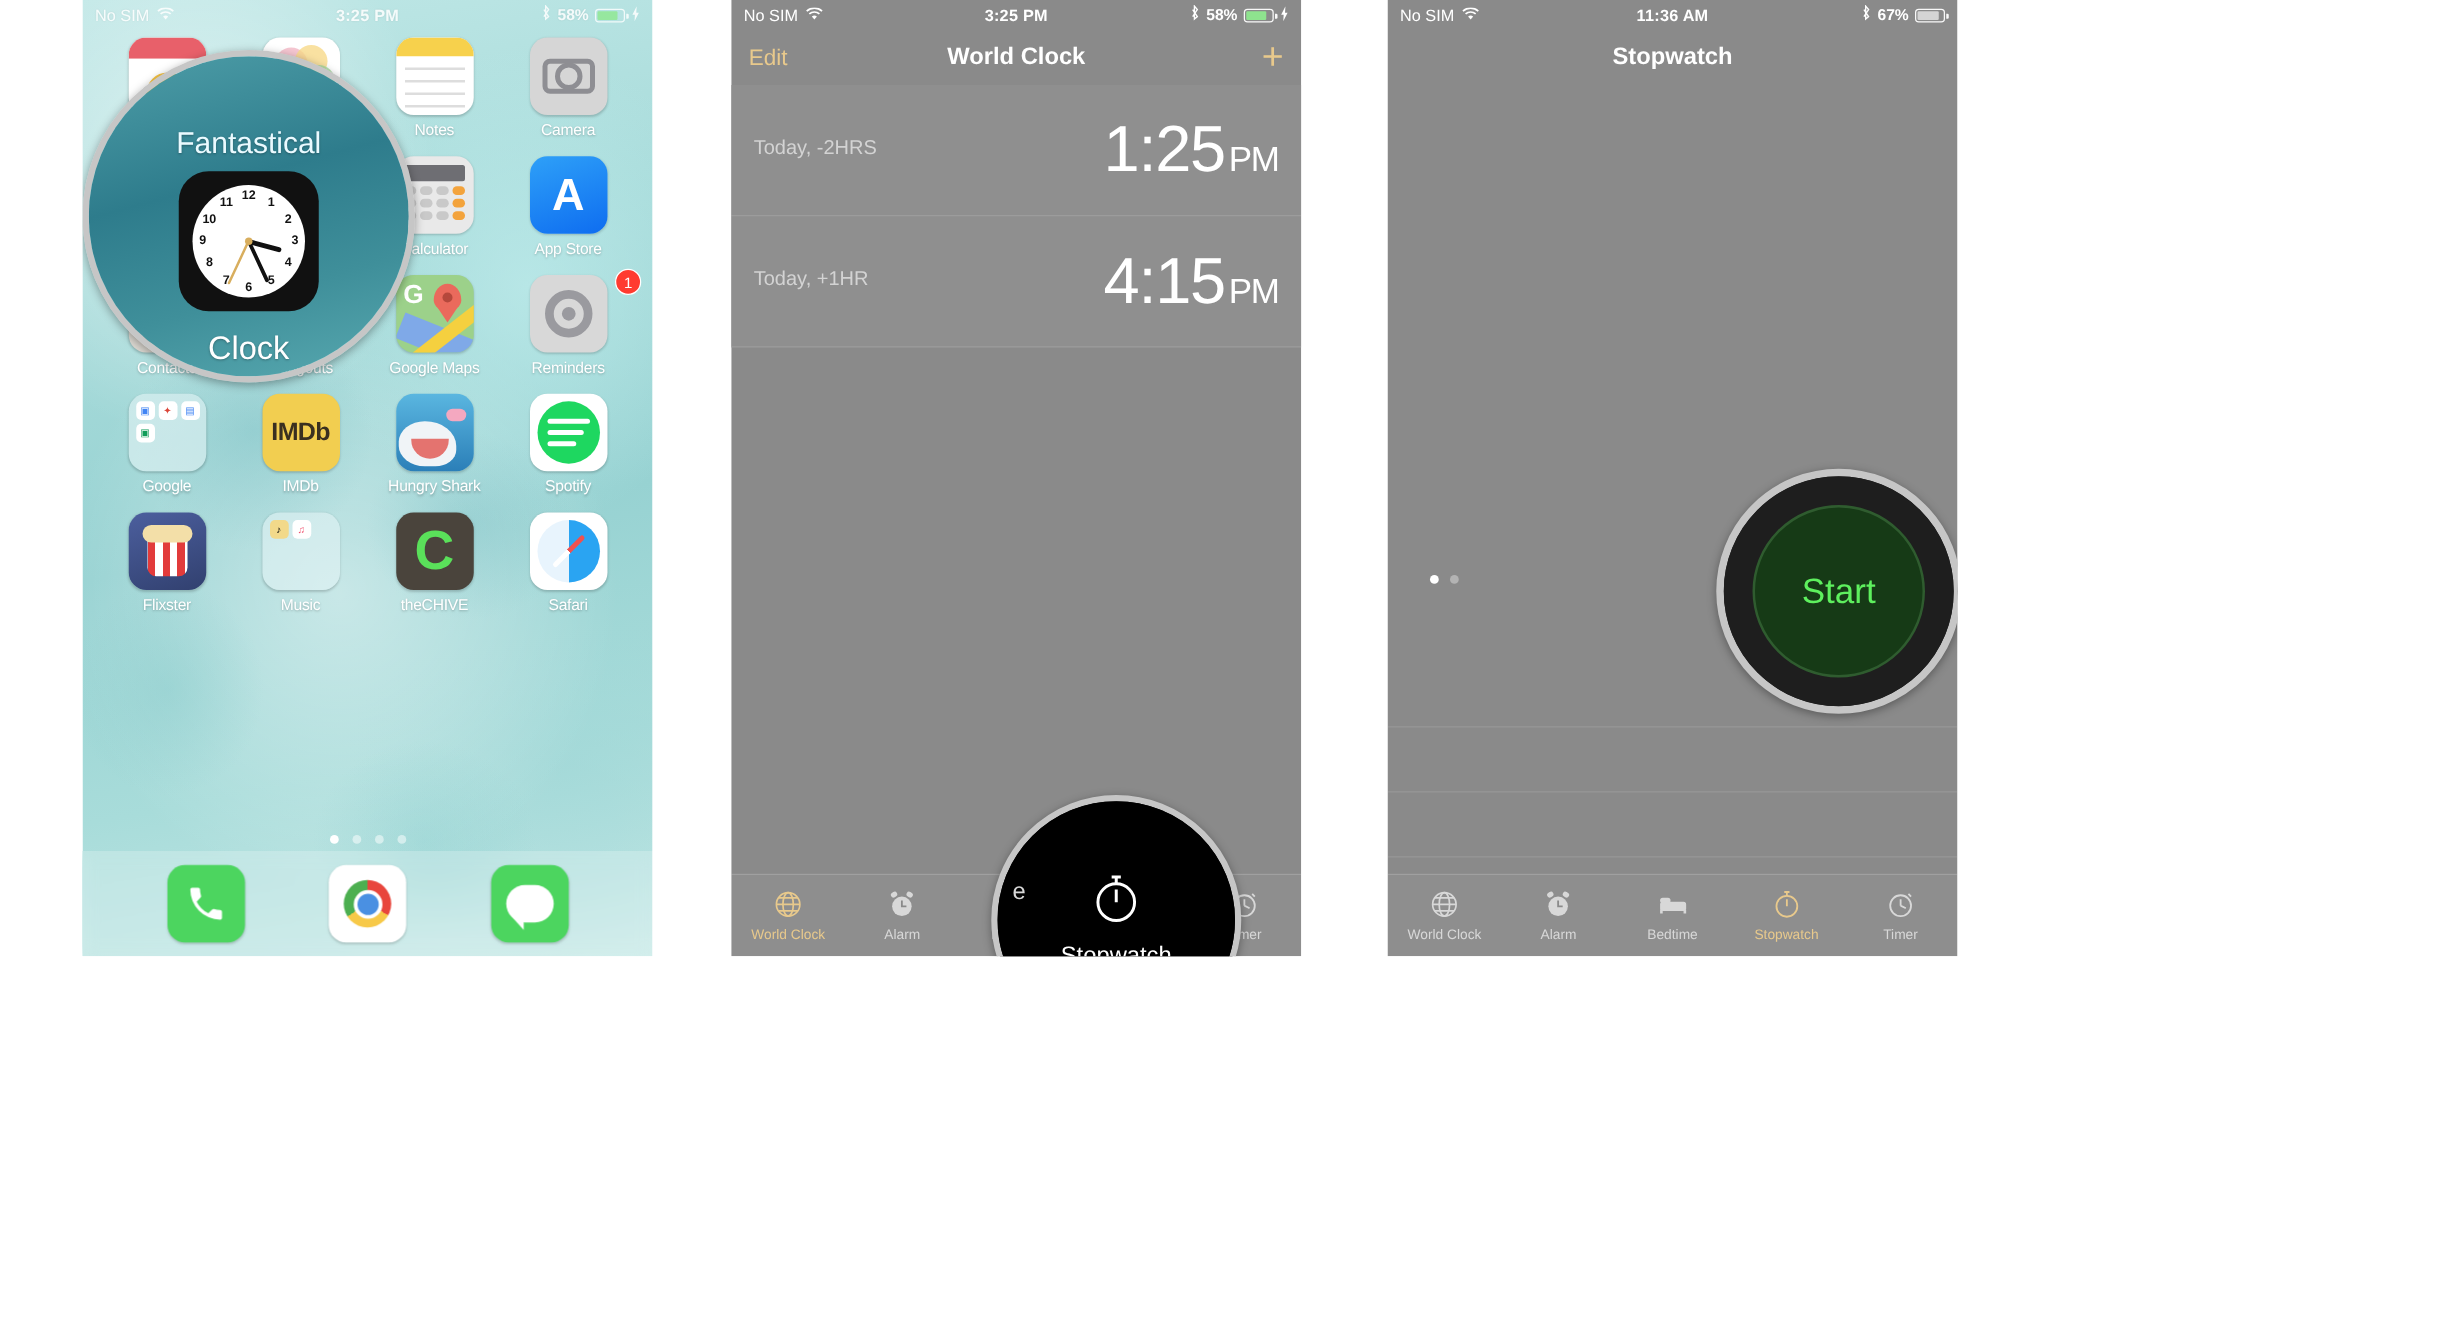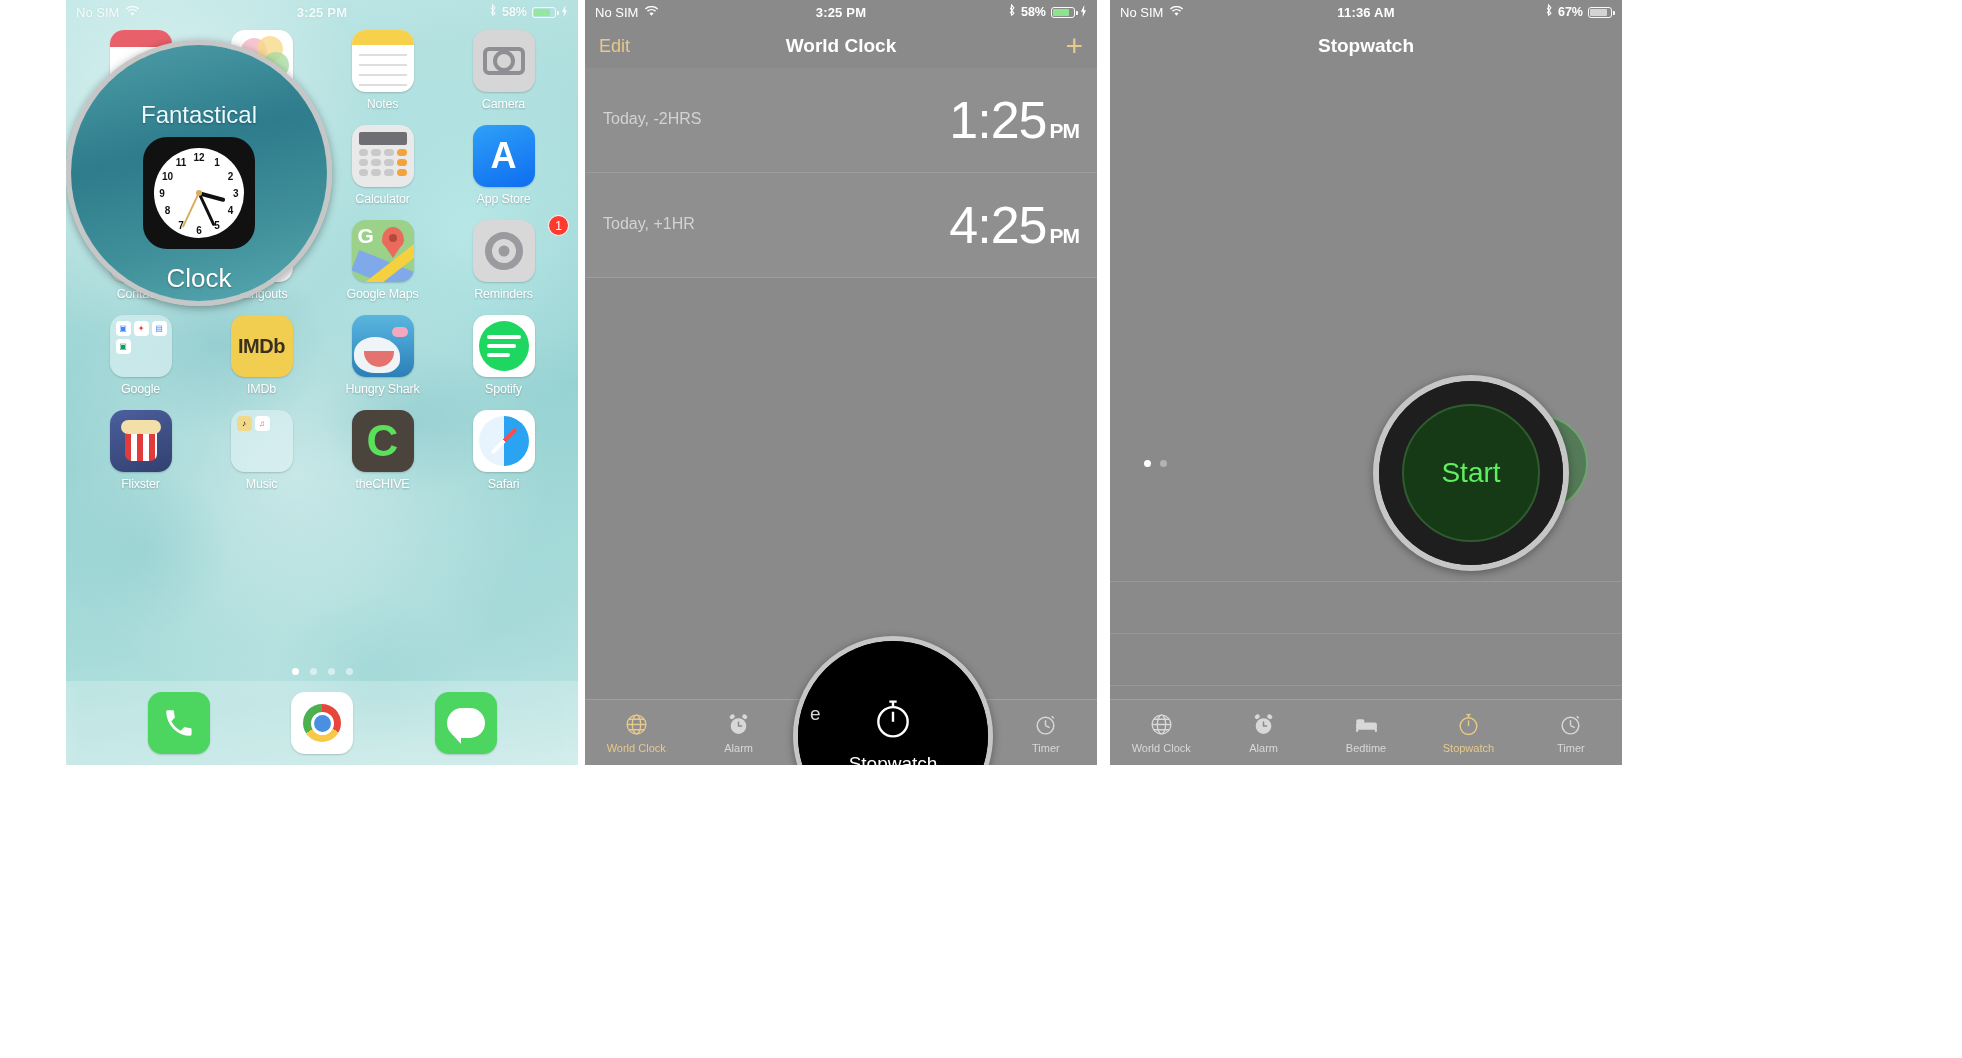--- a/index.html
+++ b/index.html
@@ -2,21 +2,21 @@
 <html><head>
 <meta charset="utf-8">
 <style>
   * { box-sizing: border-box; margin:0; padding:0; }
   html,body { width:1962px; height:1058px; background:#ffffff; overflow:hidden;
     font-family:"Liberation Sans", sans-serif; }
 
   .stage { position:relative; width:1962px; height:1058px; background:#fff; }
 
   
-  .phone { position:absolute; top:0; width:512px; height:765px; overflow:hidden; }
+  .phone { position:absolute; top:0; width:456px; height:765px; overflow:hidden; }
   #phone1 { left:66px; }
   #phone2 { left:585px; }
   #phone3 { left:1110px; }
 
   
   .wallpaper{ position:absolute; inset:0;
     background:
       radial-gradient(ellipse 60% 40% at 20% 18%, rgba(255,255,255,.55), transparent 70%),
       radial-gradient(ellipse 50% 35% at 78% 30%, rgba(190,235,235,.75), transparent 72%),
       radial-gradient(ellipse 70% 45% at 45% 62%, rgba(255,255,255,.45), transparent 70%),
@@ -172,21 +172,21 @@
   .nav-edit{ font-size:18px; color:#e8c98c; z-index:2; }
   .nav-plus{ margin-left:auto; font-size:30px; line-height:1; color:#e8c98c; z-index:2; font-weight:300;}
 
   .city-list{ position:absolute; top:68px; left:0; right:0; background:#8f8f8f; }
   .city{ height:105px; padding:0 18px; display:flex; align-items:center;
     border-bottom:1px solid rgba(255,255,255,.12); }
   .city .info{ flex:1; }
   .city .offset{ font-size:16px; color:#d3d3d3; margin-bottom:2px; }
   .city .name{ font-size:30px; font-weight:300; color:#fff; letter-spacing:-.3px;}
   .city .time{ font-size:52px; font-weight:200; color:#fff; letter-spacing:-1px; display:flex; align-items:baseline;}
-  .city .time .mer{ font-size:21px; margin-left:3px; font-weight:700;}
+  .city .time .mer{ font-size:28px; margin-left:3px; font-weight:400;}
 
   .tabbar{ position:absolute; bottom:0; left:0; right:0; height:66px;
     background:rgba(255,255,255,.04); border-top:1px solid rgba(255,255,255,.16);
     display:flex; align-items:center; }
   .tab{ flex:1; display:flex; flex-direction:column; align-items:center; gap:3px;
     font-size:11px; color:#d8d8d8; }
   .tab.active{ color:#e8c98c; }
   .tab svg{ width:25px; height:25px; }
 
   
@@ -566,21 +566,21 @@
           <div class="time">
             <span>1:25</span>
             <span class="mer">PM</span>
           </div>
         </div>
         <div class="city">
           <div class="info">
             <div class="offset">Today, +1HR</div>
           </div>
           <div class="time">
-            <span>4:25</span>
+            <span>4:15</span>
             <span class="mer">PM</span>
           </div>
         </div>
       </div>
 
       <div class="tabbar">
         <div class="tab active">
           <span><svg viewBox="0 0 24 24" fill="none" stroke="currentColor" stroke-width="1.3">
                 <circle cx="12" cy="12" r="9"></circle>
                 <ellipse cx="12" cy="12" rx="4" ry="9"></ellipse>

